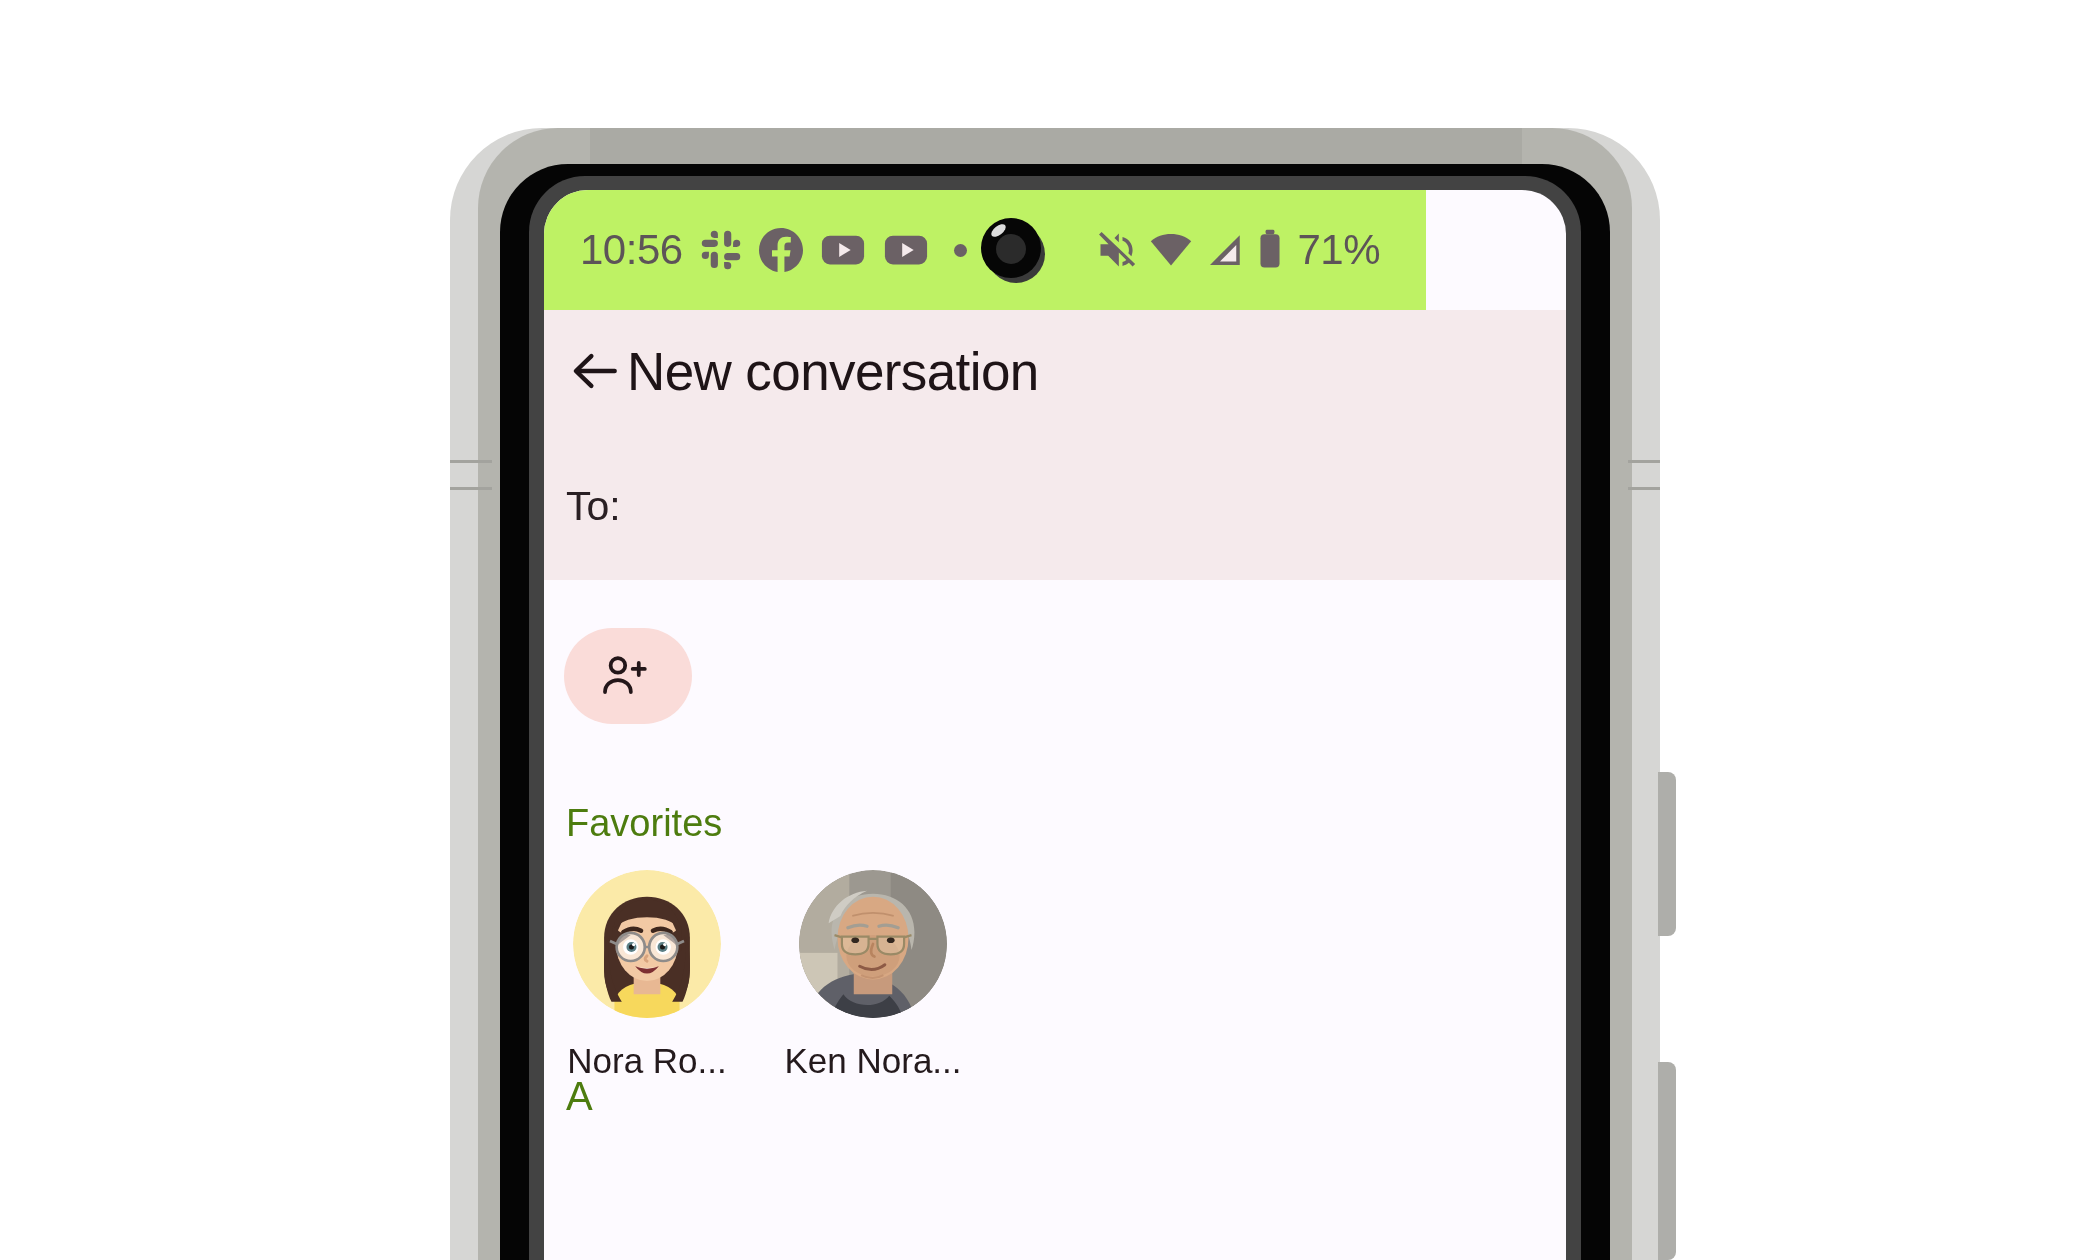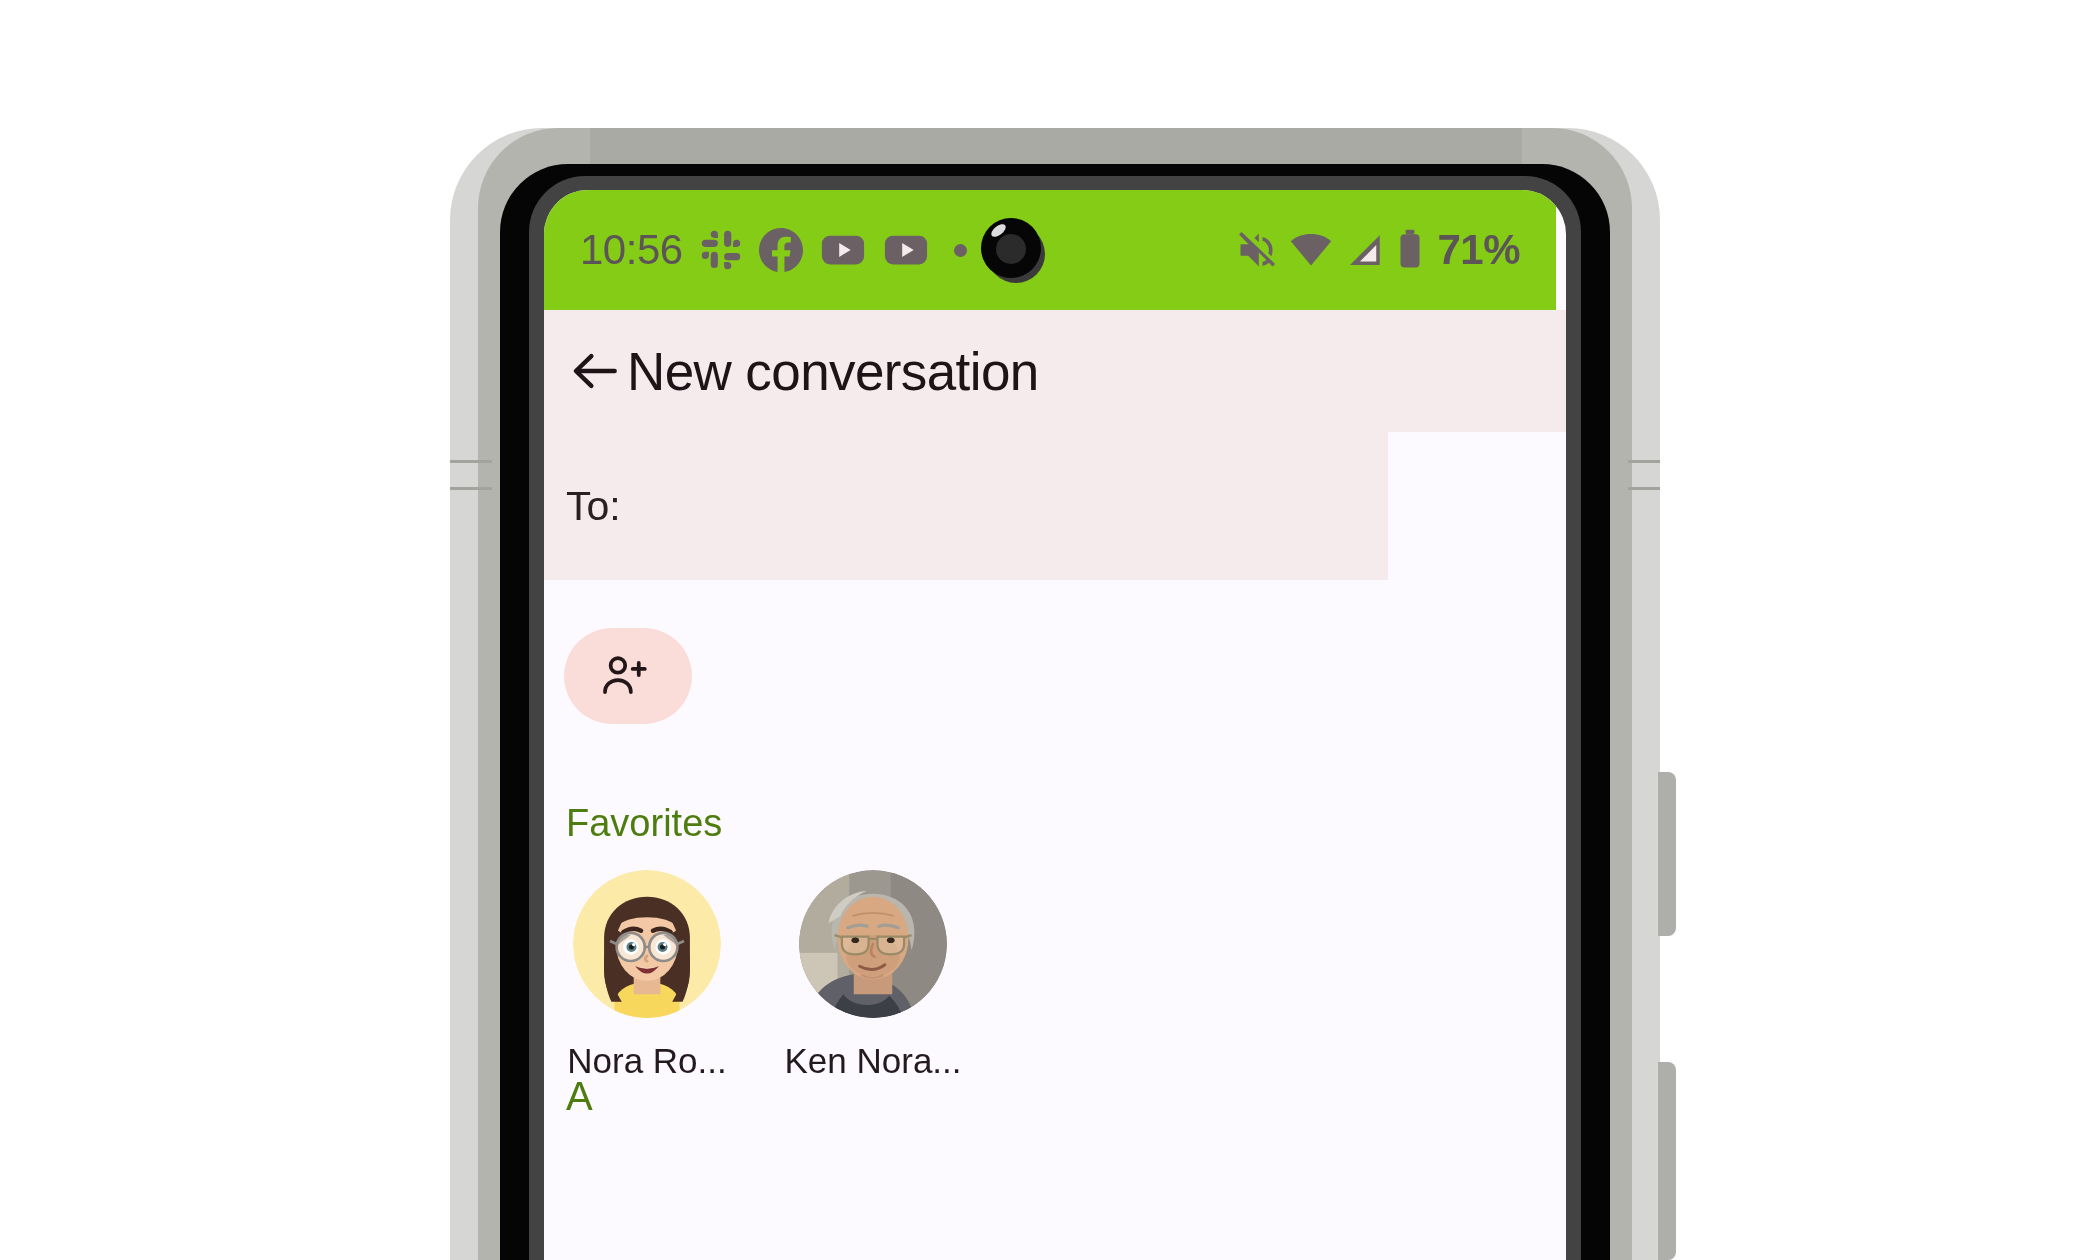--- a/index.html
+++ b/index.html
@@ -65,22 +65,22 @@
     width: 1022px; height: 1138px;
     background: #fdfaff;
     border-radius: 44px 44px 0 0;
     overflow: hidden;
   }
 
   
   .status-bar {
     position: absolute;
     left: 0; top: 0;
-    width: 1012px; height: 120px;
-    background: #84cc16;
+    width: 882px; height: 120px;
+    background: #bef264;
     display: flex;
     align-items: center;
     justify-content: space-between;
     padding: 0 36px;
     box-sizing: border-box;
   }
   .status-left {
     display: flex;
     align-items: center;
     gap: 17px;
@@ -88,22 +88,21 @@
   .status-time {
     font-size: 42px;
     color: #5d5458;
     letter-spacing: -0.5px;
     font-family: "Liberation Sans", sans-serif;
   }
   .status-right {
     display: flex;
     align-items: center;
     gap: 10px;
-    margin-right: 0;
-    font-weight: bold;
+    margin-right: 10px;
   }
   .status-battery-pct {
     font-size: 42px;
     color: #5d5458;
     letter-spacing: -0.5px;
     margin-left: 2px;
   }
   .ic { display: block; }
   .overflow-dot {
     width: 13px; height: 13px;
@@ -165,21 +164,21 @@
   .app-title {
     font-size: 53px;
     color: #1e1417;
     letter-spacing: -0.6px;
   }
 
   
   .to-row {
     position: absolute;
     left: 0; top: 242px;
-    width: 844px; height: 148px;
+    width: 1022px; height: 148px;
     background: #f5eaec;
     display: flex;
     align-items: center;
   }
   .to-label {
     font-size: 41px;
     color: #2a2024;
     margin-left: 22px;
     width: 88px;
   }

